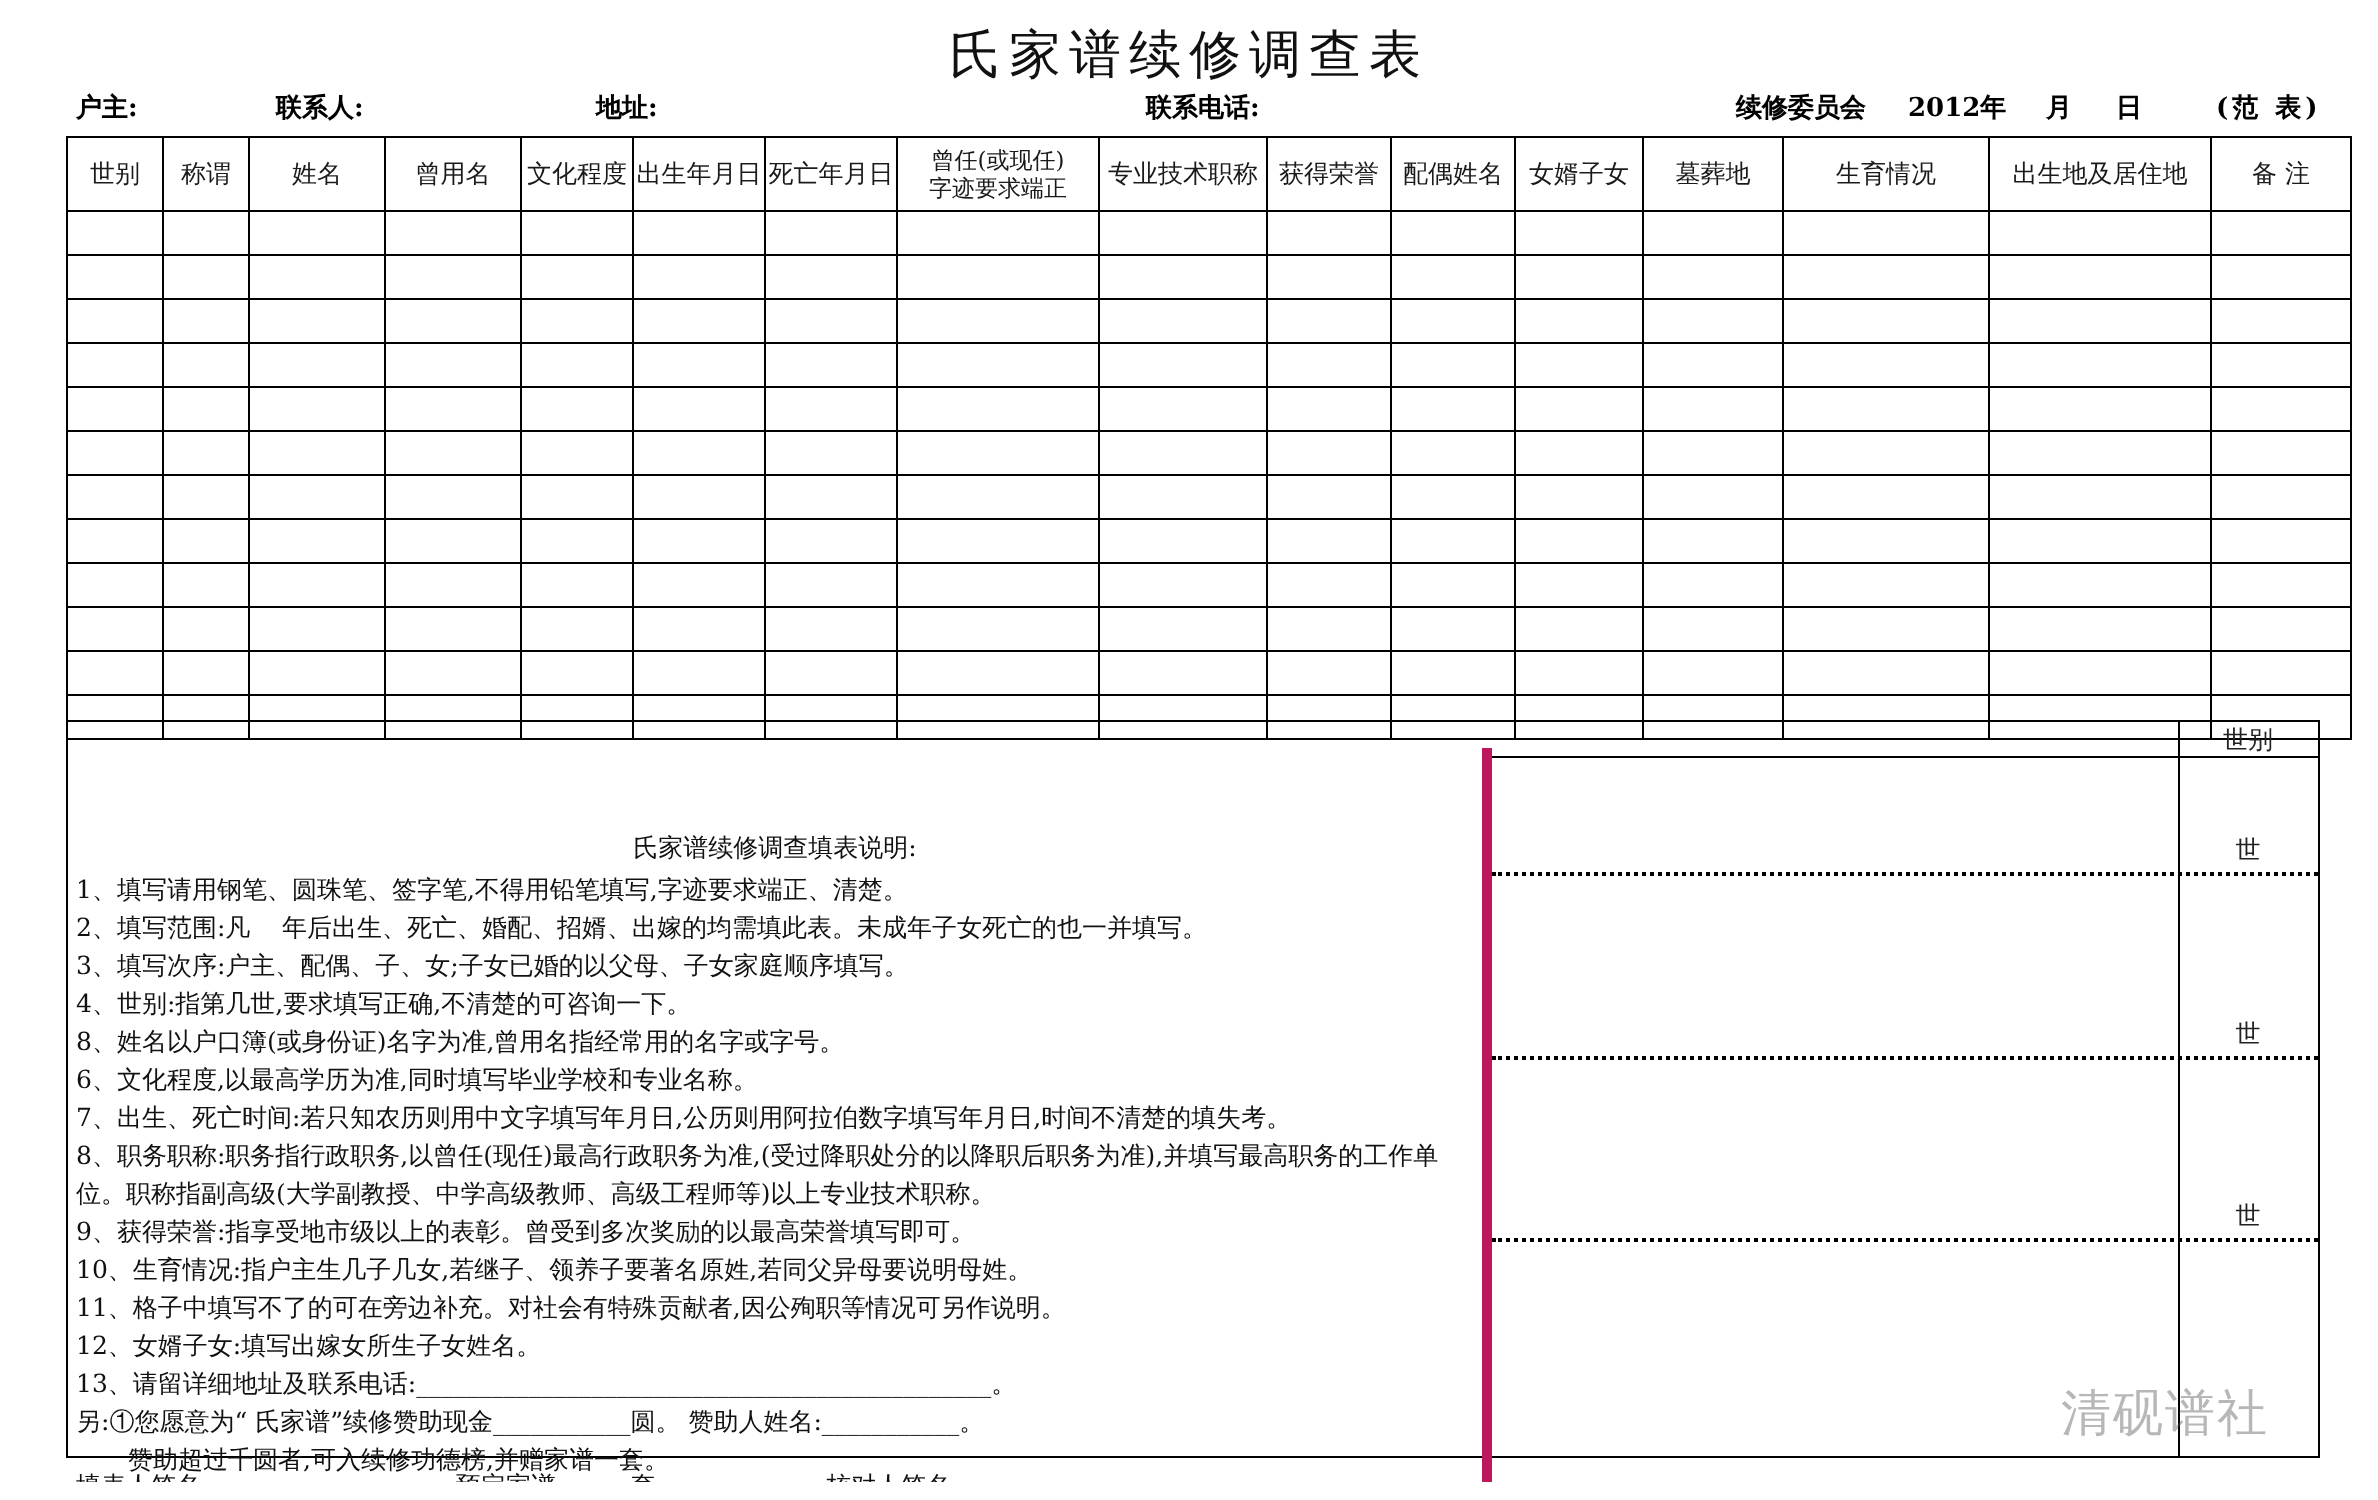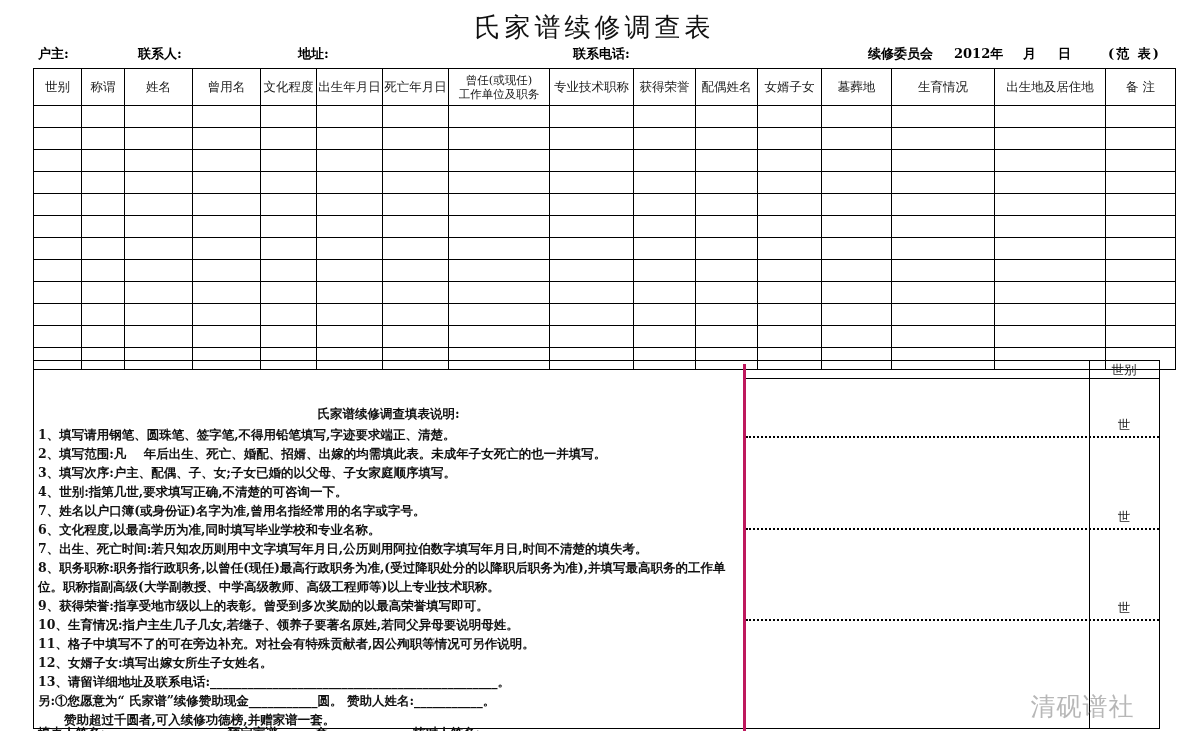--- a/index.html
+++ b/index.html
@@ -96,27 +96,26 @@
     left: 33px;
     top: 360px;
     width: 1127px;
     height: 369px;
     border: 1px solid #000000;
     box-sizing: border-box;
   }
   .notes-box {
     position: absolute;
     left: 0;
-    top: 3px;
+    top: 13px;
     width: 712px;
     height: 367px;
-    border-right: 3px solid #be185d;
+    border-right: 5px solid #be185d;
     box-sizing: border-box;
     overflow: hidden;
-    font-weight: bold;
   }
   .notes-title {
     text-align: center;
     font-size: 12.5px;
     font-family: "DejaVu Serif", "Liberation Serif", serif;
     margin-top: 42px;
     margin-bottom: 2px;
     color: #111111;
   }
   .notes-list {
@@ -273,21 +272,21 @@
       </colgroup>
     <thead>
       <tr id="grid-header-row">
           <th>世别</th>
           <th>称谓</th>
           <th>姓名</th>
           <th>曾用名</th>
           <th>文化程度</th>
           <th>出生年月日</th>
           <th>死亡年月日</th>
-          <th class="two-line">曾任(或现任)工作单位及职务</th>
+          <th class="two-line">曾任(或现任)字迹要求端正</th>
           <th>专业技术职称</th>
           <th>获得荣誉</th>
           <th>配偶姓名</th>
           <th>女婿子女</th>
           <th>墓葬地</th>
           <th>生育情况</th>
           <th>出生地及居住地</th>
           <th>备  注</th>
         </tr>
     </thead>
@@ -513,21 +512,21 @@
 
   <div class="lower">
 
     <div class="notes-box">
       <div class="notes-title">氏家谱续修调查填表说明:</div>
       <ul class="notes-list" id="notes-list">
           <li>1、填写请用钢笔、圆珠笔、签字笔,不得用铅笔填写,字迹要求端正、清楚。</li>
           <li>2、填写范围:凡    年后出生、死亡、婚配、招婿、出嫁的均需填此表。未成年子女死亡的也一并填写。</li>
           <li>3、填写次序:户主、配偶、子、女;子女已婚的以父母、子女家庭顺序填写。</li>
           <li>4、世别:指第几世,要求填写正确,不清楚的可咨询一下。</li>
-          <li>7、姓名以户口簿(或身份证)名字为准,曾用名指经常用的名字或字号。</li>
+          <li>8、姓名以户口簿(或身份证)名字为准,曾用名指经常用的名字或字号。</li>
           <li>6、文化程度,以最高学历为准,同时填写毕业学校和专业名称。</li>
           <li>7、出生、死亡时间:若只知农历则用中文字填写年月日,公历则用阿拉伯数字填写年月日,时间不清楚的填失考。</li>
           <li>8、职务职称:职务指行政职务,以曾任(现任)最高行政职务为准,(受过降职处分的以降职后职务为准),并填写最高职务的工作单位。职称指副高级(大学副教授、中学高级教师、高级工程师等)以上专业技术职称。</li>
           <li>9、获得荣誉:指享受地市级以上的表彰。曾受到多次奖励的以最高荣誉填写即可。</li>
           <li>10、生育情况:指户主生几子几女,若继子、领养子要著名原姓,若同父异母要说明母姓。</li>
           <li>11、格子中填写不了的可在旁边补充。对社会有特殊贡献者,因公殉职等情况可另作说明。</li>
           <li>12、女婿子女:填写出嫁女所生子女姓名。</li>
           <li>13、请留详细地址及联系电话:______________________________________________。</li>
         </ul>
       <div class="extra-block" id="extra-block">

